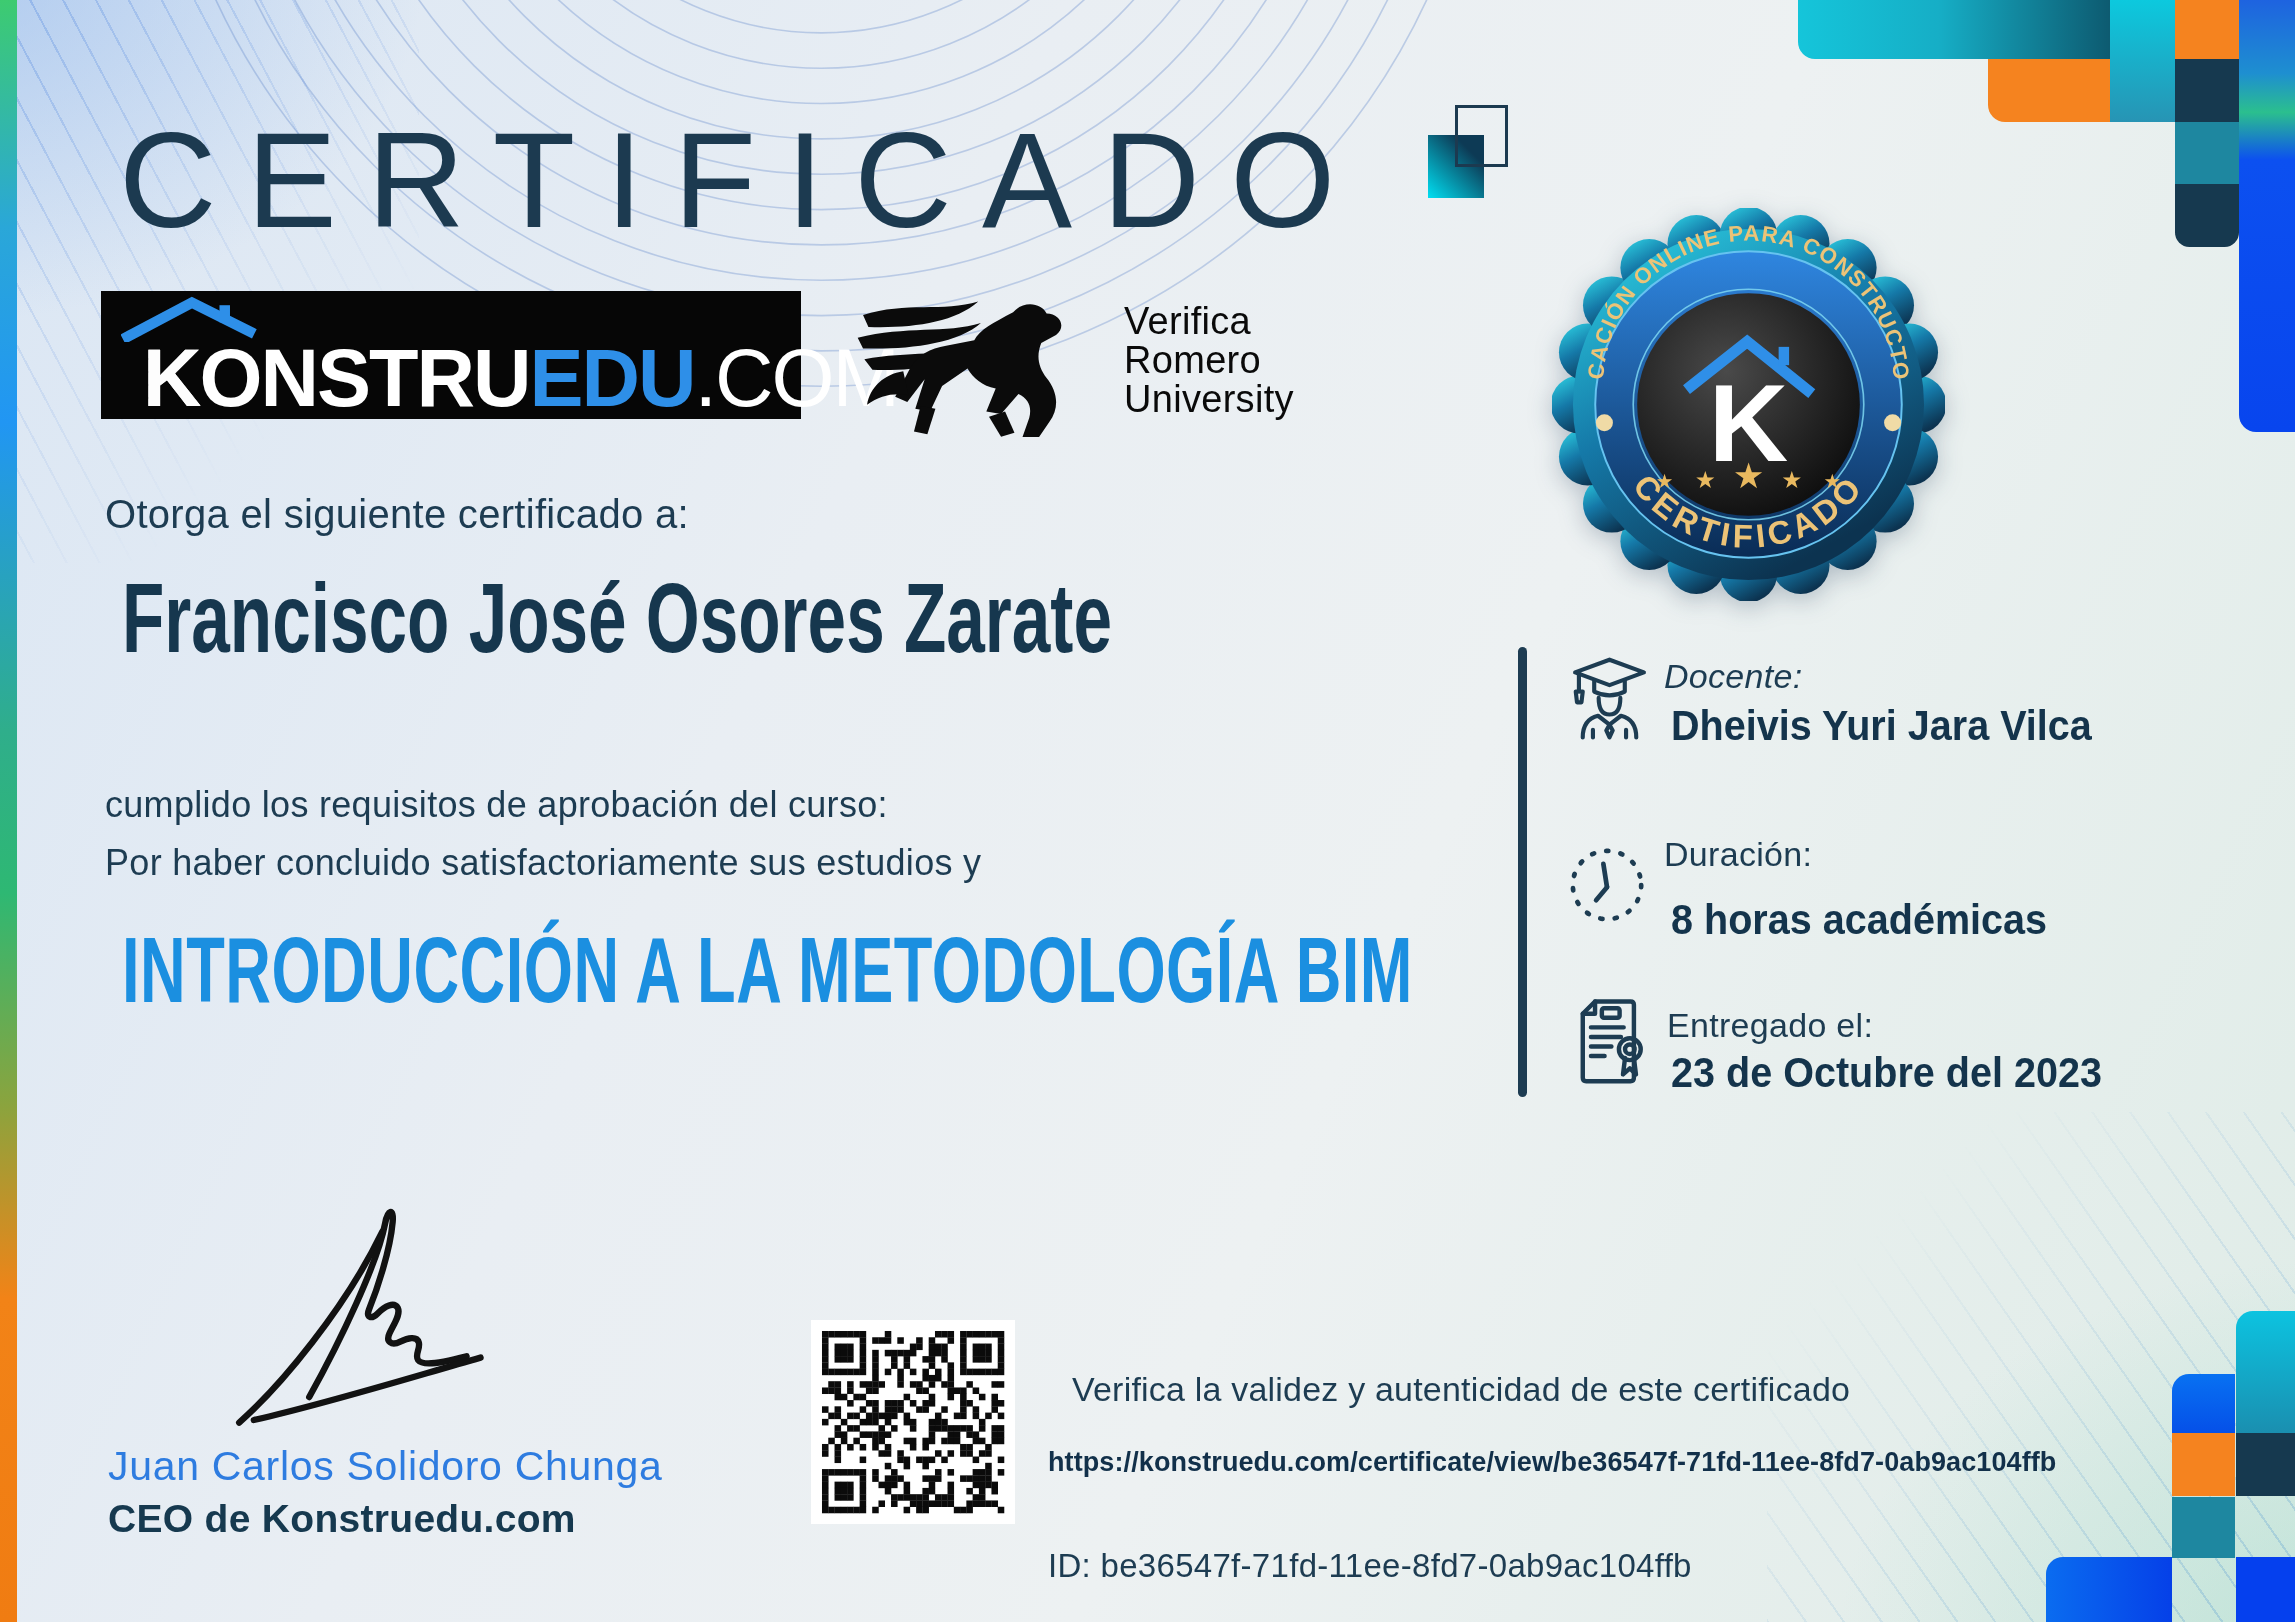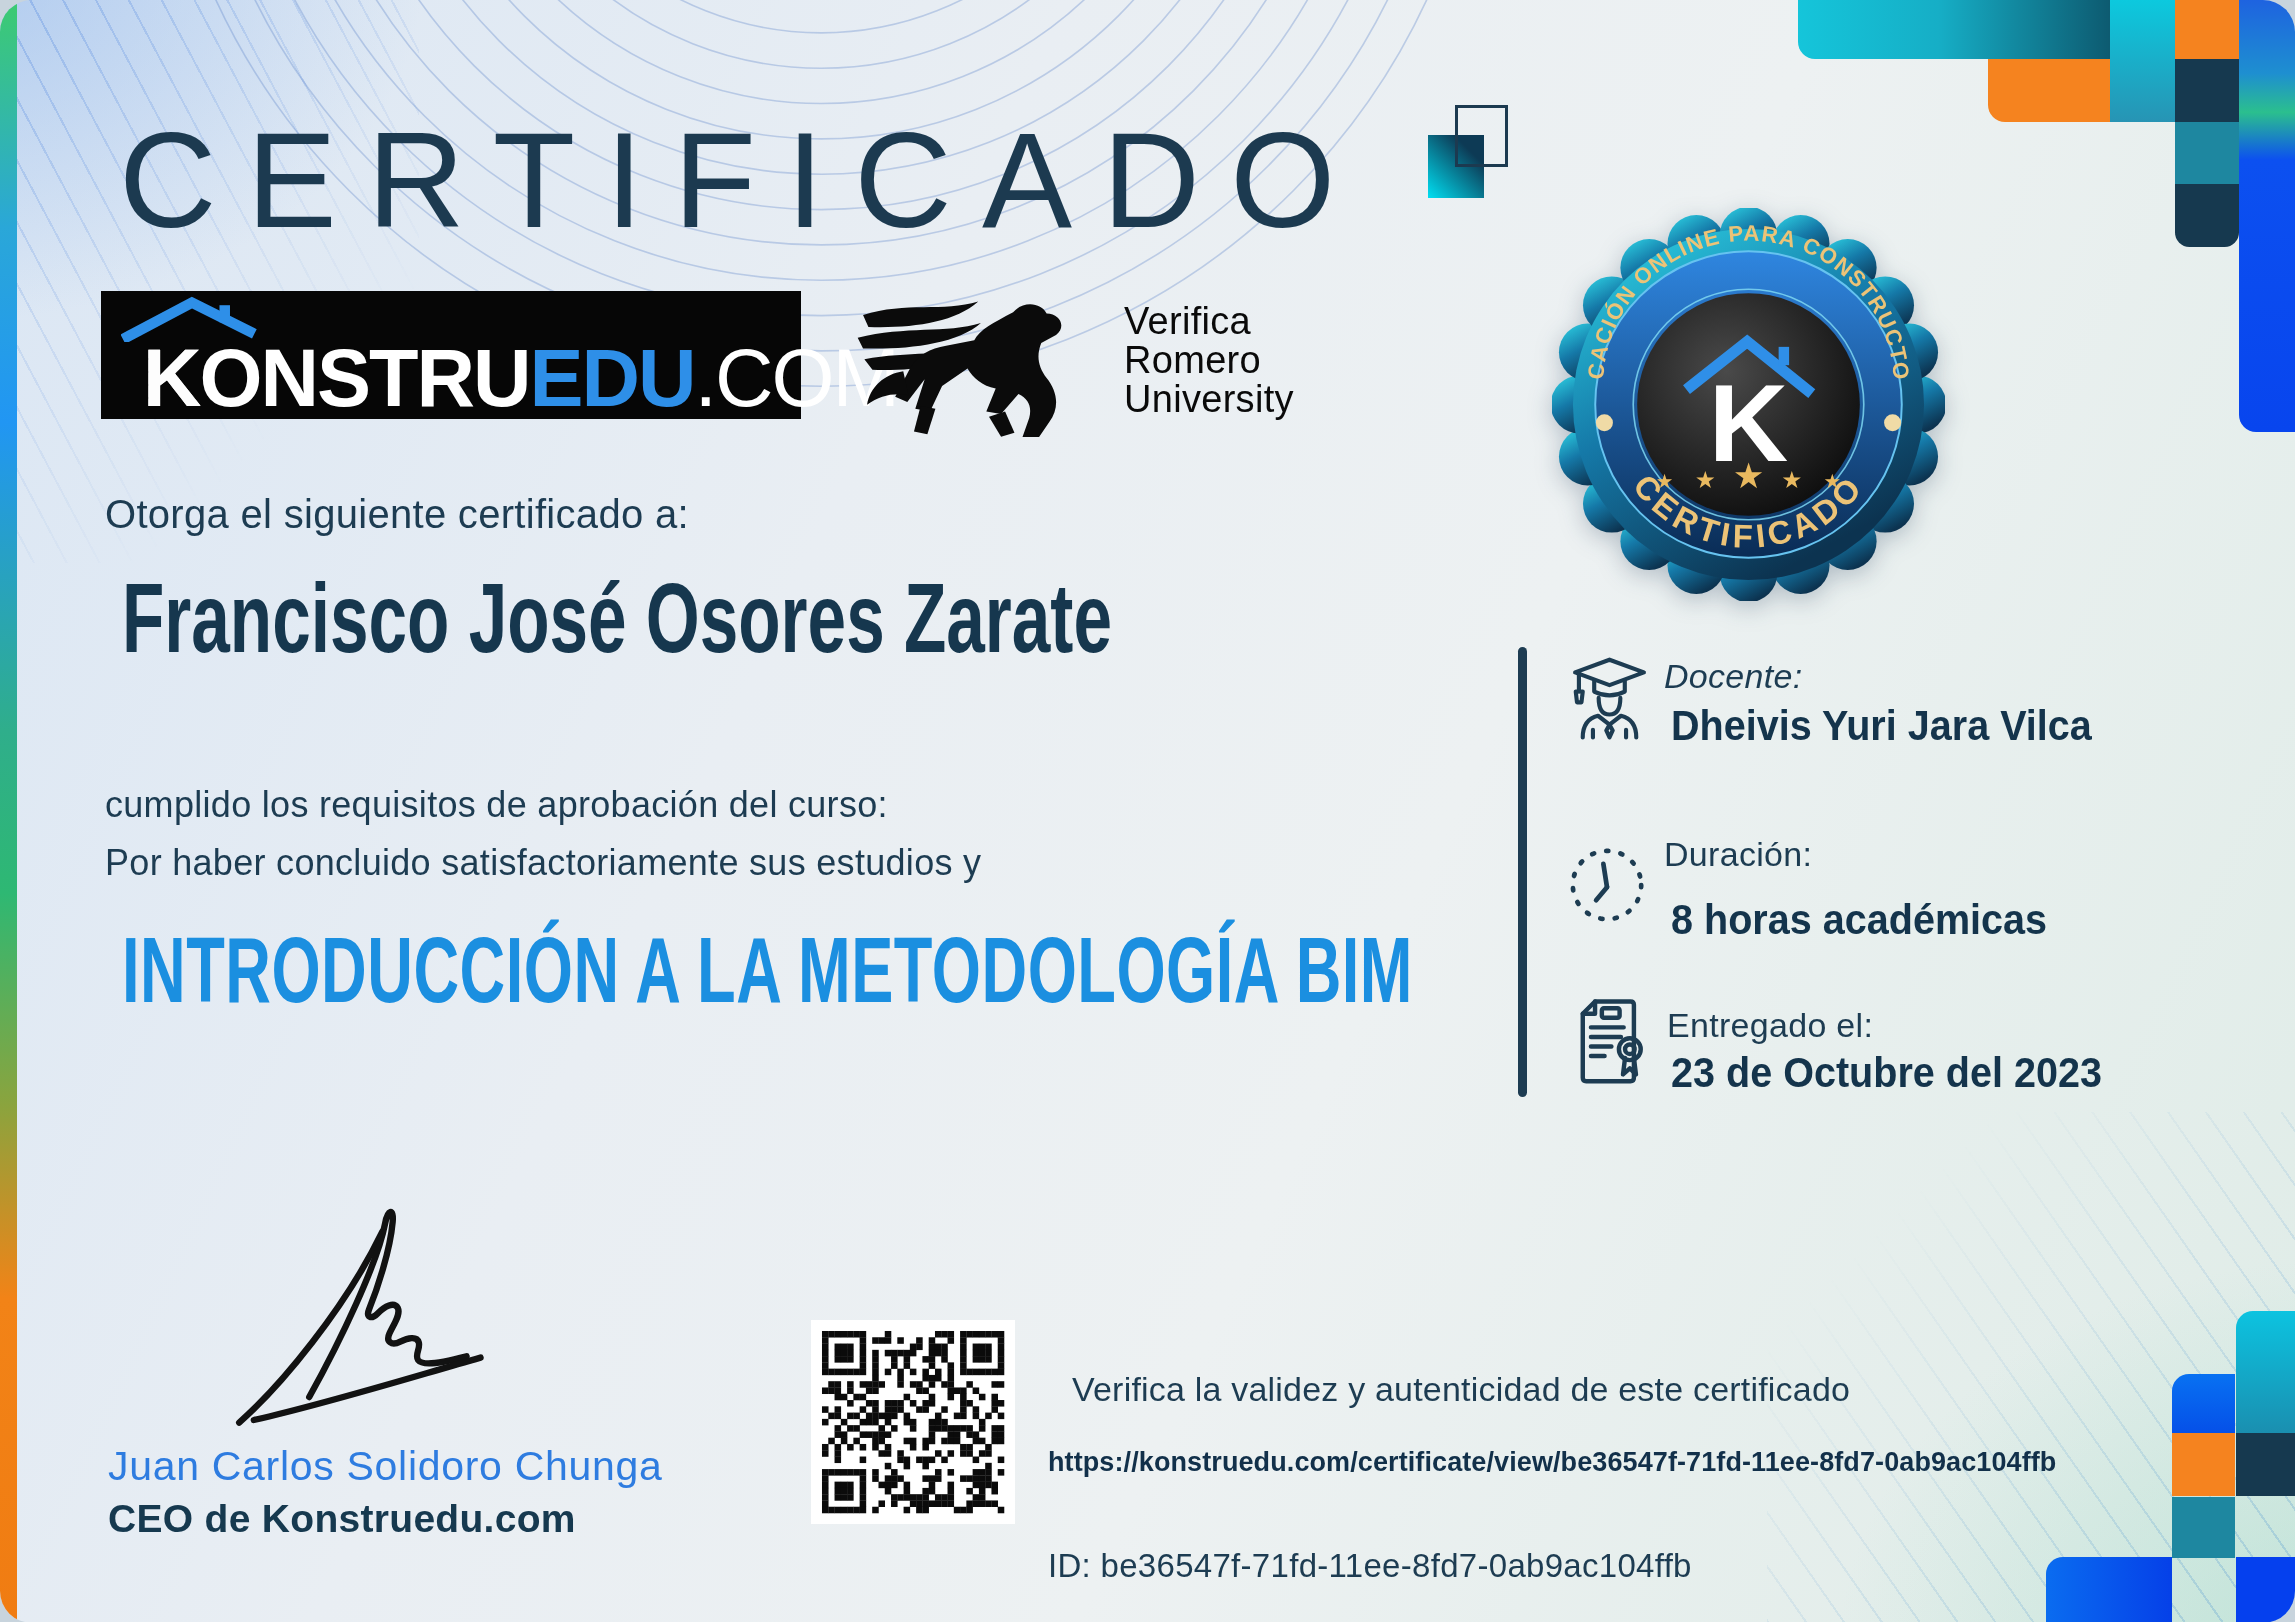--- a/index.html
+++ b/index.html
@@ -3,21 +3,20 @@
 <meta charset="utf-8">
 <style>
   html,body{margin:0;padding:0;background:#c8d4dd;}
   .cert{
     position:relative;width:2295px;height:1623px;overflow:hidden;
     font-family:"Liberation Sans",sans-serif;
     background:
       radial-gradient(785px 589px at -2% -2%, rgba(140,180,235,.55), rgba(140,180,235,0) 60%),
       radial-gradient(916px 720px at 102% 102%, rgba(150,215,195,.45), rgba(150,215,195,0) 55%),
       linear-gradient(115deg,#dae6f4 0%,#e9eef3 35%,#edf1f2 60%,#dfecE7 100%);
-    border-radius: 32px;
   }
   .abs{position:absolute;}
 
   
   .blk{position:absolute;}
   .tr-teal-bar{left:1798px;top:0;width:313px;height:59px;border-radius:0 0 0 17px;
     background:linear-gradient(90deg,#15c5da 0%,#16aec6 45%,#0d5a70 100%);}
   .tr-orange-1{left:1988px;top:59px;width:122px;height:63px;border-radius:0 0 0 17px;background:#f5831f;}
   .tr-cyan-strip{left:2110px;top:0;width:65px;height:122px;background:linear-gradient(180deg,#0cc9de 0%,#2794b4 100%);}
   .tr-orange-2{left:2175px;top:0;width:64px;height:59px;background:#f5831f;}

